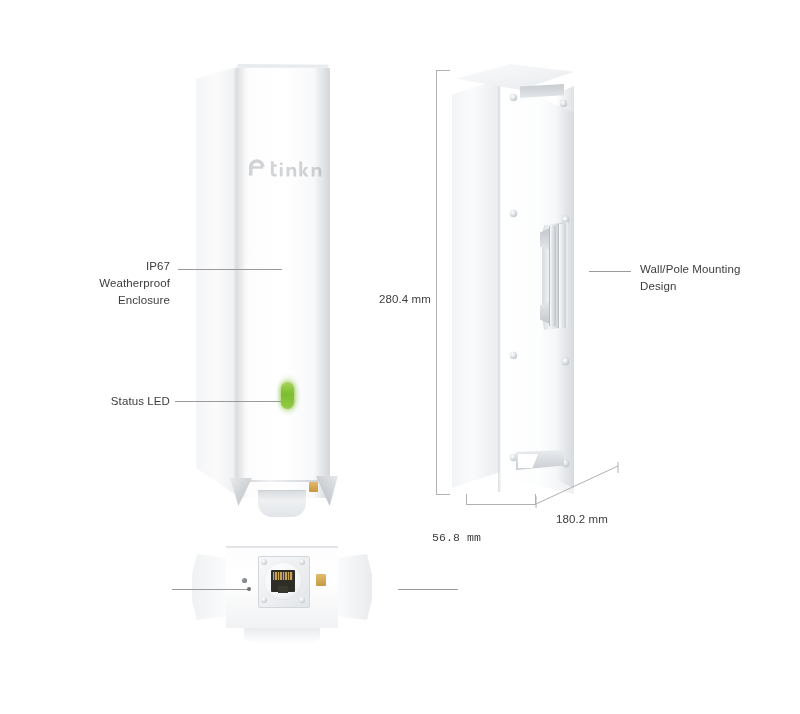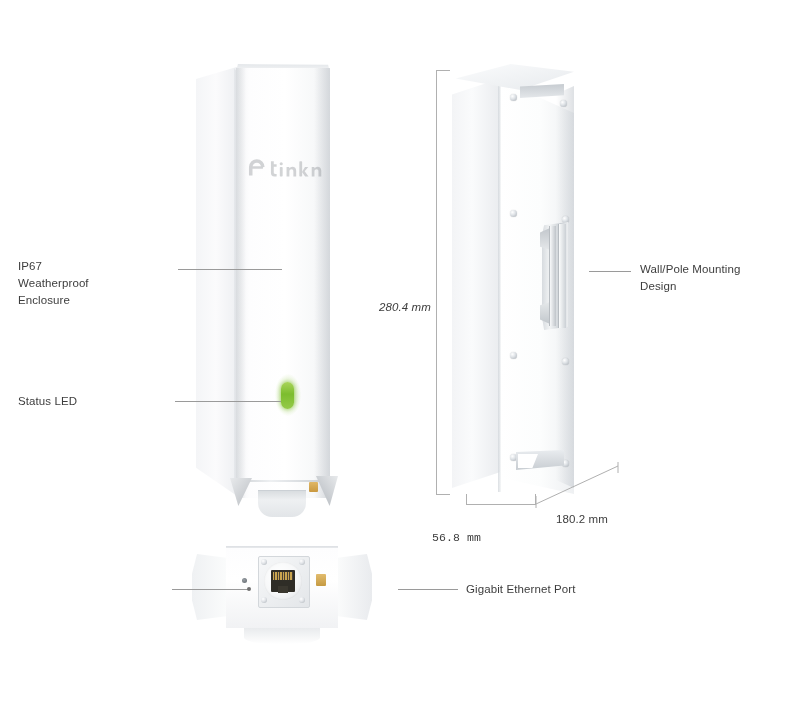--- a/index.html
+++ b/index.html
@@ -22,21 +22,21 @@
 
   
   .callout {
     position: absolute;
     font-size: 11.5px;
     line-height: 17px;
     color: #3d3d3d;
     letter-spacing: .1px;
     white-space: pre-line;
   }
-  .callout.right-align { }
+  .callout.right-align { text-align: right; }
   .callout.left-align  { text-align: left; }
   .dim-label {
     position: absolute;
     font-size: 11.5px;
     line-height: 15px;
     color: #3d3d3d;
     letter-spacing: .1px;
     white-space: nowrap;
   }
 
@@ -500,26 +500,25 @@
   <div class="callout right-align" style="left:18px; top:258px; width:152px;">IP67
 Weatherproof
 Enclosure</div>
 
   <div class="callout left-align" style="left:640px; top:261px; width:150px;">Wall/Pole Mounting
 Design</div>
 
   <div class="callout right-align" style="left:18px; top:393px; width:152px;">Status LED</div>
 
 
-  <div class="callout left-align" style="left:466px; top:581px; width:180px;">Gigabit Ethernet Port</div>
 
   <div class="dim-line-v" style="left:436px; top:70px; height:424px;"></div>
   <div class="dim-tick-h" style="left:436px; top:70px; width:14px;"></div>
   <div class="dim-tick-h" style="left:436px; top:494px; width:14px;"></div>
-  <div class="dim-label" style="left:379px; top:300px;font-style:italic;">280.4 mm</div>
+  <div class="dim-label" style="left:379px; top:292px;">280.4 mm</div>
 
   <div class="dim-line-h" style="left:466px; top:504px; width:70px;"></div>
   <div class="dim-tick-v" style="left:466px; top:494px; height:11px;"></div>
   <div class="dim-tick-v" style="left:535px; top:494px; height:11px;"></div>
   <div class="dim-label" style="left:432px; top:530px;font-family:Liberation Mono, monospace;">56.8 mm</div>
 
   <svg style="position:absolute; left:520px; top:462px; width:120px; height:56px;" aria-hidden="true">
     <line x1="16" y1="42" x2="98" y2="4" stroke="#b0b0b0" stroke-width="1"></line>
     <line x1="16" y1="34" x2="16" y2="46" stroke="#b0b0b0" stroke-width="1"></line>
     <line x1="98" y1="0" x2="98" y2="11" stroke="#b0b0b0" stroke-width="1"></line>

